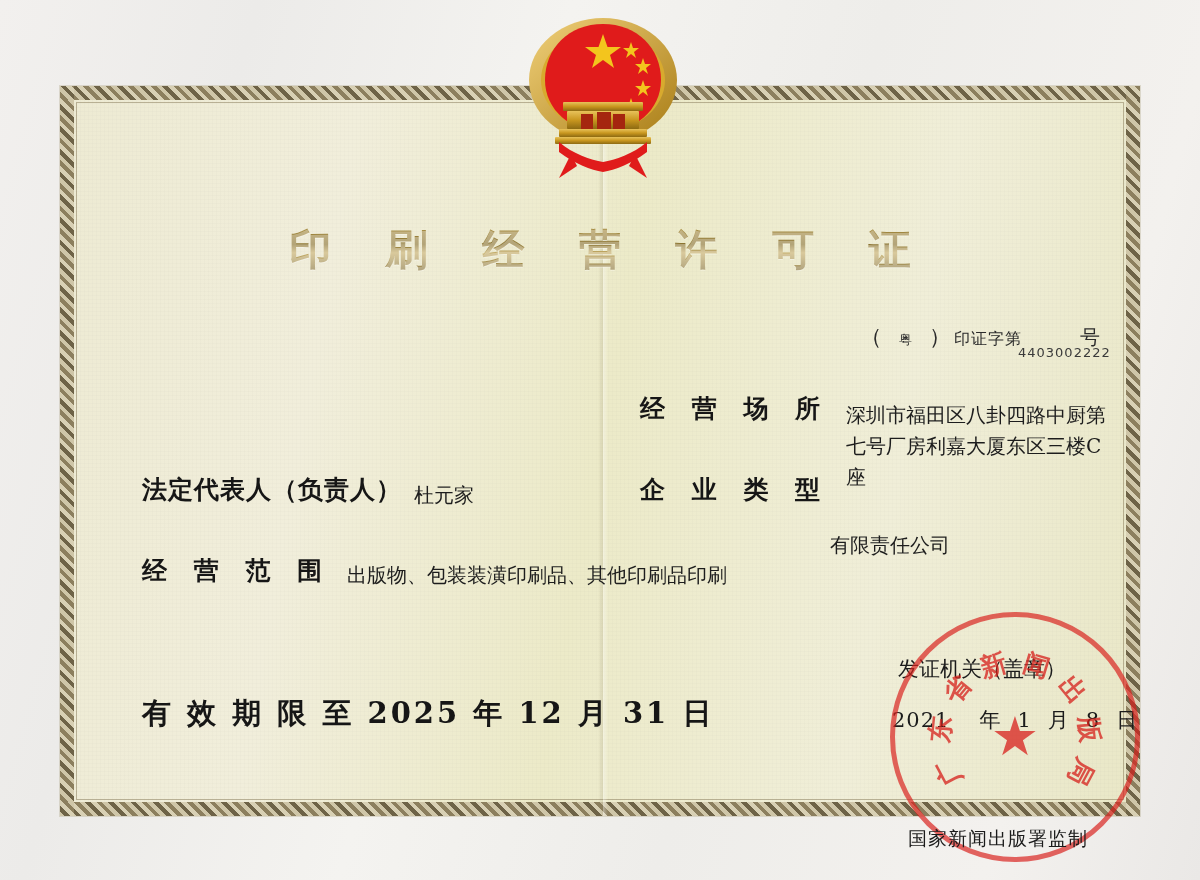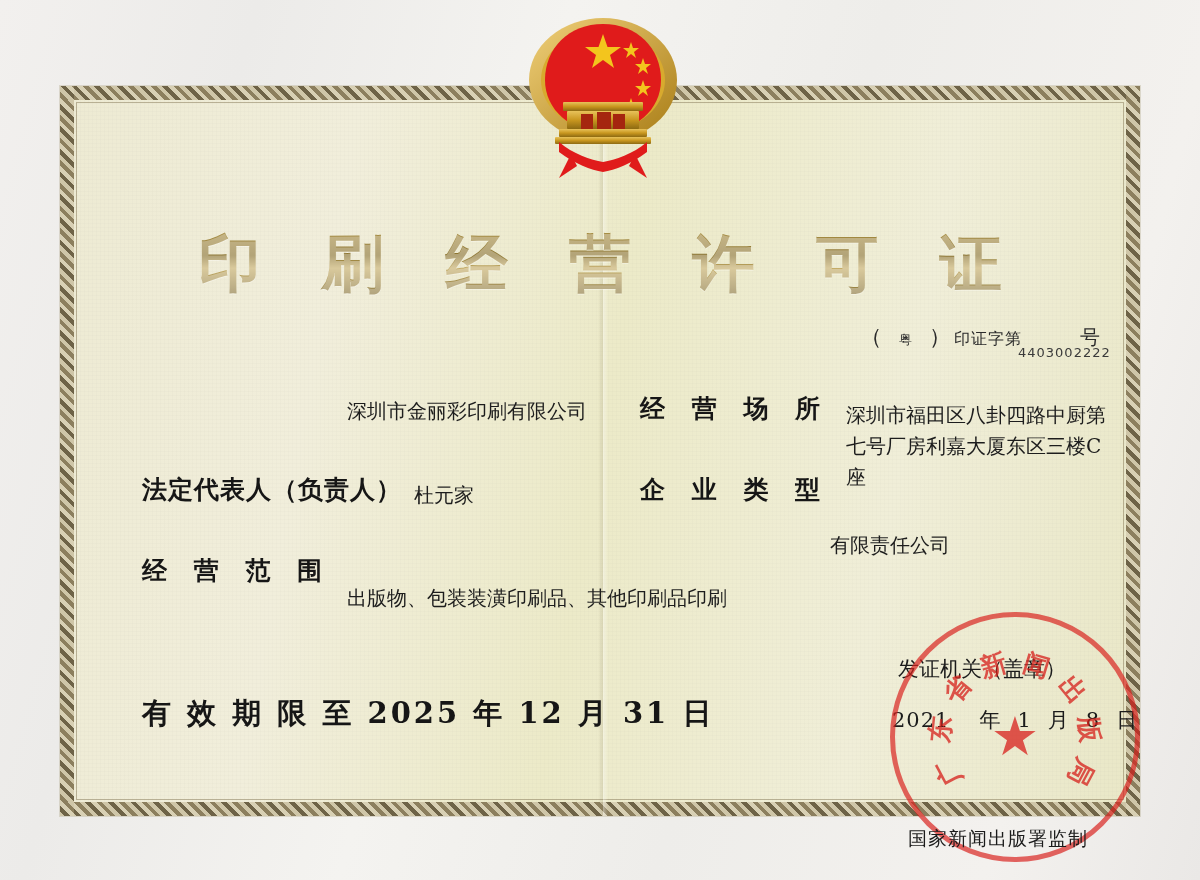--- a/index.html
+++ b/index.html
@@ -91,21 +91,21 @@
   }
 
   
   .title {
     position: absolute;
     left: 0;
     top: 222px;
     width: 1200px;
     text-align: center;
     font-family: "DejaVu Serif", "Liberation Serif", serif;
-    font-size: 62px;
+    font-size: 42px;
     font-weight: bold;
     letter-spacing: 20px;
     text-indent: 20px;
     color: #6b5a2a;
     background: linear-gradient(180deg, #b59a4e 0%, #8a7330 40%, #c5ad68 55%, #6f5c26 100%);
     -webkit-background-clip: text;
     background-clip: text;
     -webkit-text-fill-color: transparent;
     text-shadow: 0 1px 0 rgba(255,255,255,0.35);
   }
@@ -168,21 +168,21 @@
   #val-name      { left: 347px; top: 398px; }
   #lbl-place     { left: 640px; top: 392px; letter-spacing: 9px; }
   #val-place     { left: 830px; top: 400px; margin-left: 16px; }
 
   #lbl-rep       { left: 142px; top: 473px; letter-spacing: 1px; }
   #val-rep       { left: 414px; top: 482px; }
   #lbl-type      { left: 640px; top: 473px; letter-spacing: 9px; }
   #val-type      { left: 830px; top: 492px; margin-top: 40px; }
 
   #lbl-scope     { left: 142px; top: 554px; letter-spacing: 9px; }
-  #val-scope     { left: 347px; top: 562px; margin-top: 23px; }
+  #val-scope     { left: 347px; top: 562px; }
 
   #lbl-valid     { left: 142px; top: 694px; font-size: 29px; letter-spacing: 3px; }
 
   
   #issuer {
     position: absolute;
     left: 898px;
     top: 655px;
     font-family: "DejaVu Serif", "Liberation Serif", serif;
     font-size: 21px;
@@ -309,21 +309,20 @@
 
   <div class="serial-row">
     <span class="paren">（</span>
     <span class="prov">粤</span>
     <span class="paren">）</span>
     <span class="zi">印证字第</span>
     <span class="hao">号</span>
   </div>
   <div class="serial-num">4403002222</div>
 
-  <div class="value" id="val-name">深圳市金丽彩印刷有限公司</div>
 
   <div class="label" id="lbl-place">经 营 场 所</div>
   <div class="value-block" id="val-place">深圳市福田区八卦四路中厨第七号厂房利嘉大厦东区三楼C座</div>
 
   <div class="label" id="lbl-rep">法定代表人（负责人）</div>
   <div class="value" id="val-rep">杜元家</div>
 
   <div class="label" id="lbl-type">企 业 类 型</div>
   <div class="value" id="val-type">有限责任公司</div>
 

